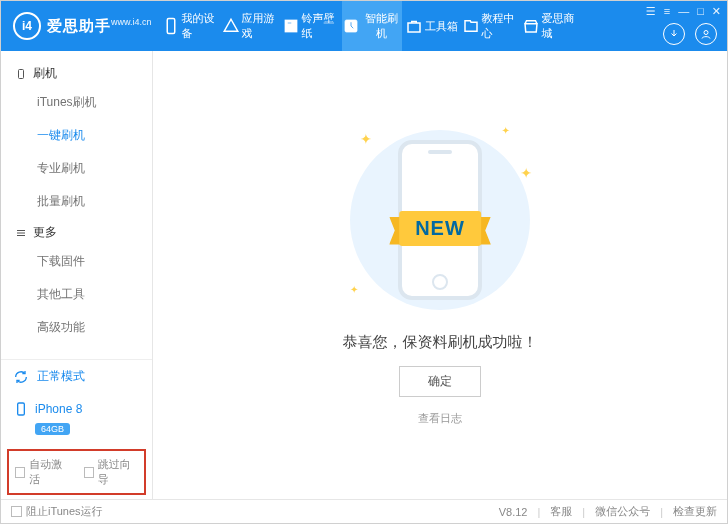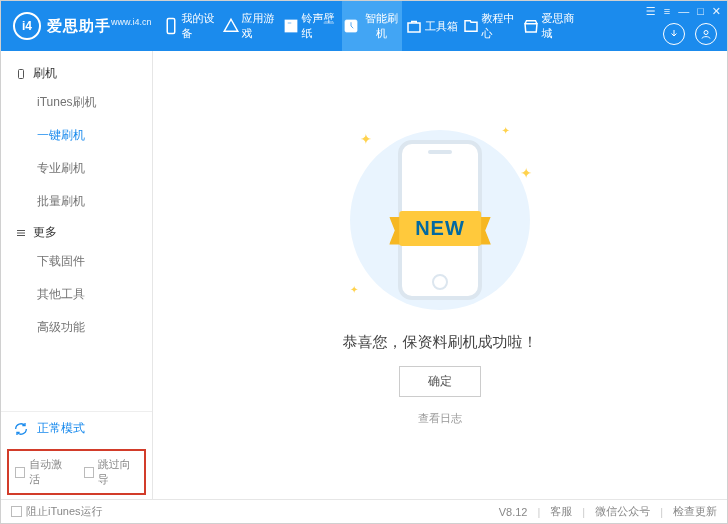--- a/index.html
+++ b/index.html
@@ -185,20 +185,27 @@
       </div>
 
       <div class="side-bottom">
         <div class="mode-row">
           <svg class="mode-icon" viewBox="0 0 24 24" fill="none" stroke="#1b8bed" stroke-width="2">
               <path d="M4 12a8 8 0 0 1 14-5M20 12a8 8 0 0 1-14 5"></path>
               <path d="M18 3v4h-4M6 21v-4h4"></path>
             </svg>
           <span>正常模式</span>
         </div>
+        <div class="device-row">
+          <svg class="mode-icon" viewBox="0 0 24 24" fill="none" stroke="#1b8bed" stroke-width="2">
+              <rect x="7" y="3" width="10" height="18" rx="2"></rect>
+            </svg>
+          <span class="dev-name">iPhone 8</span>
+          <span class="dev-badge">64GB</span>
+        </div>
         <div class="redbox">
           <label class="chk">
             <span class="chk-box"></span>
             <span>自动激活</span>
           </label>
           <label class="chk">
             <span class="chk-box"></span>
             <span>跳过向导</span>
           </label>
         </div>

